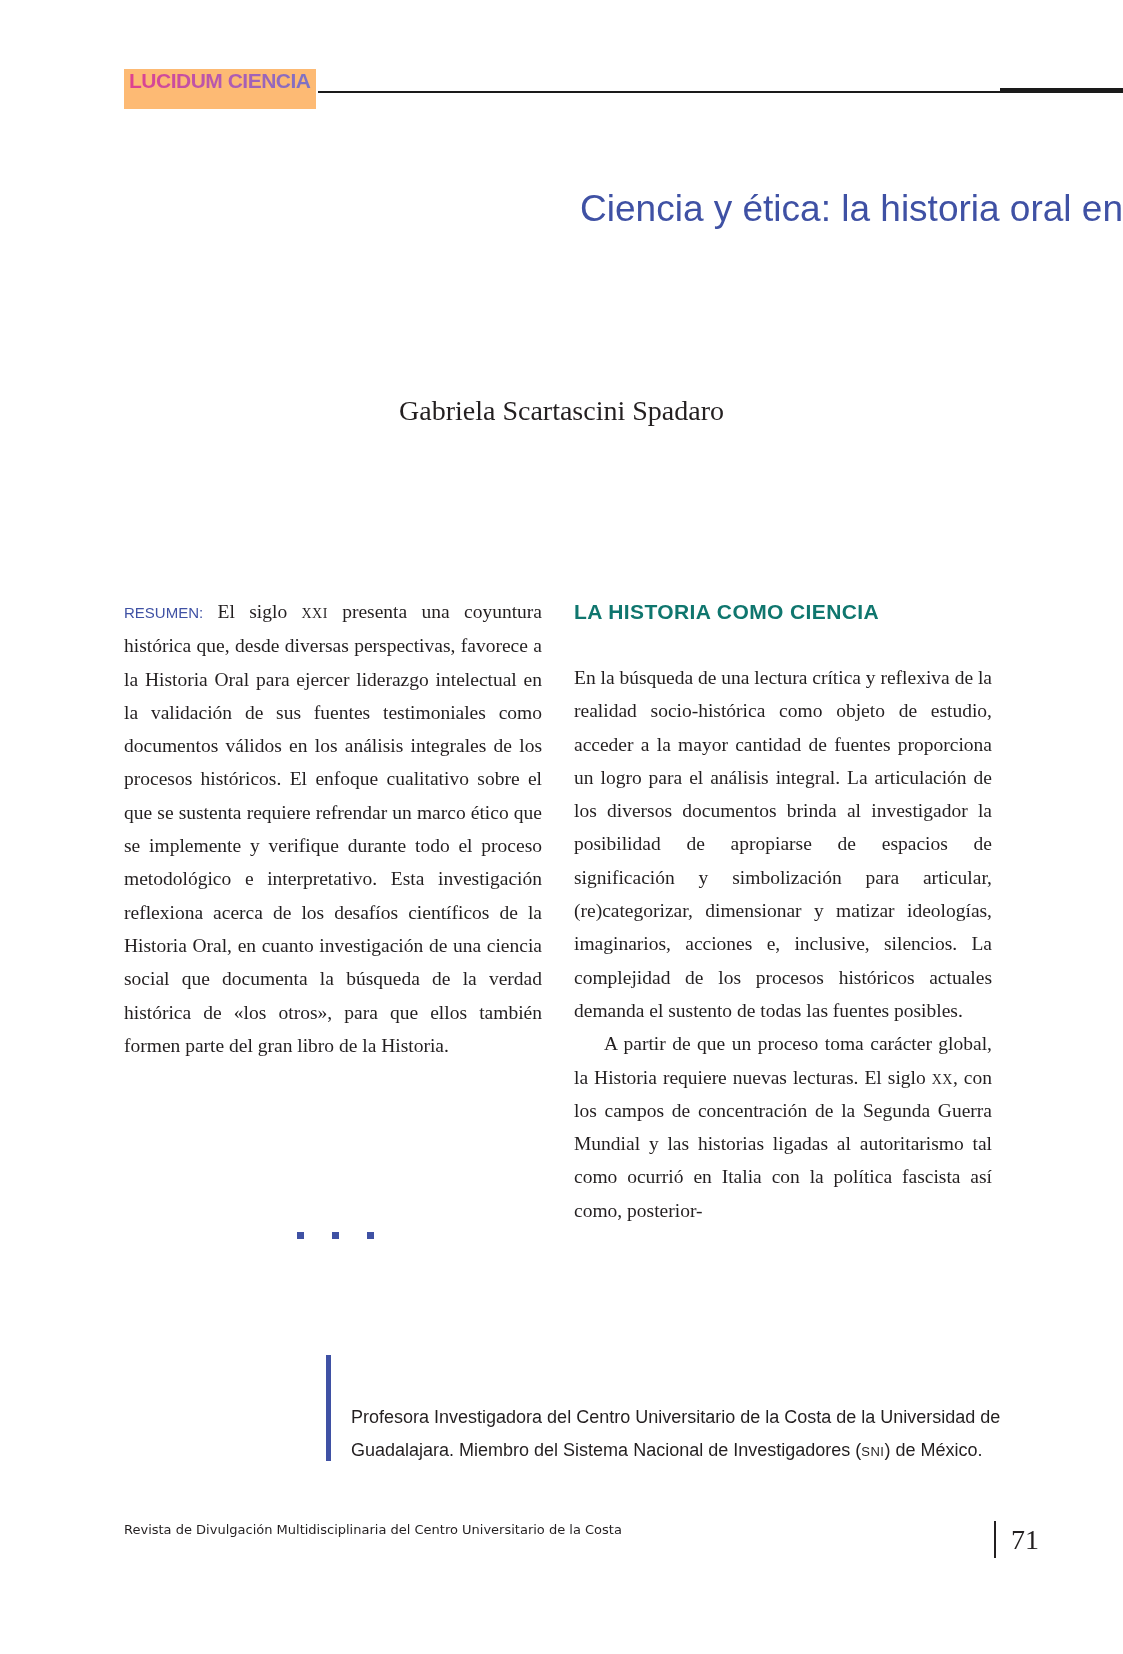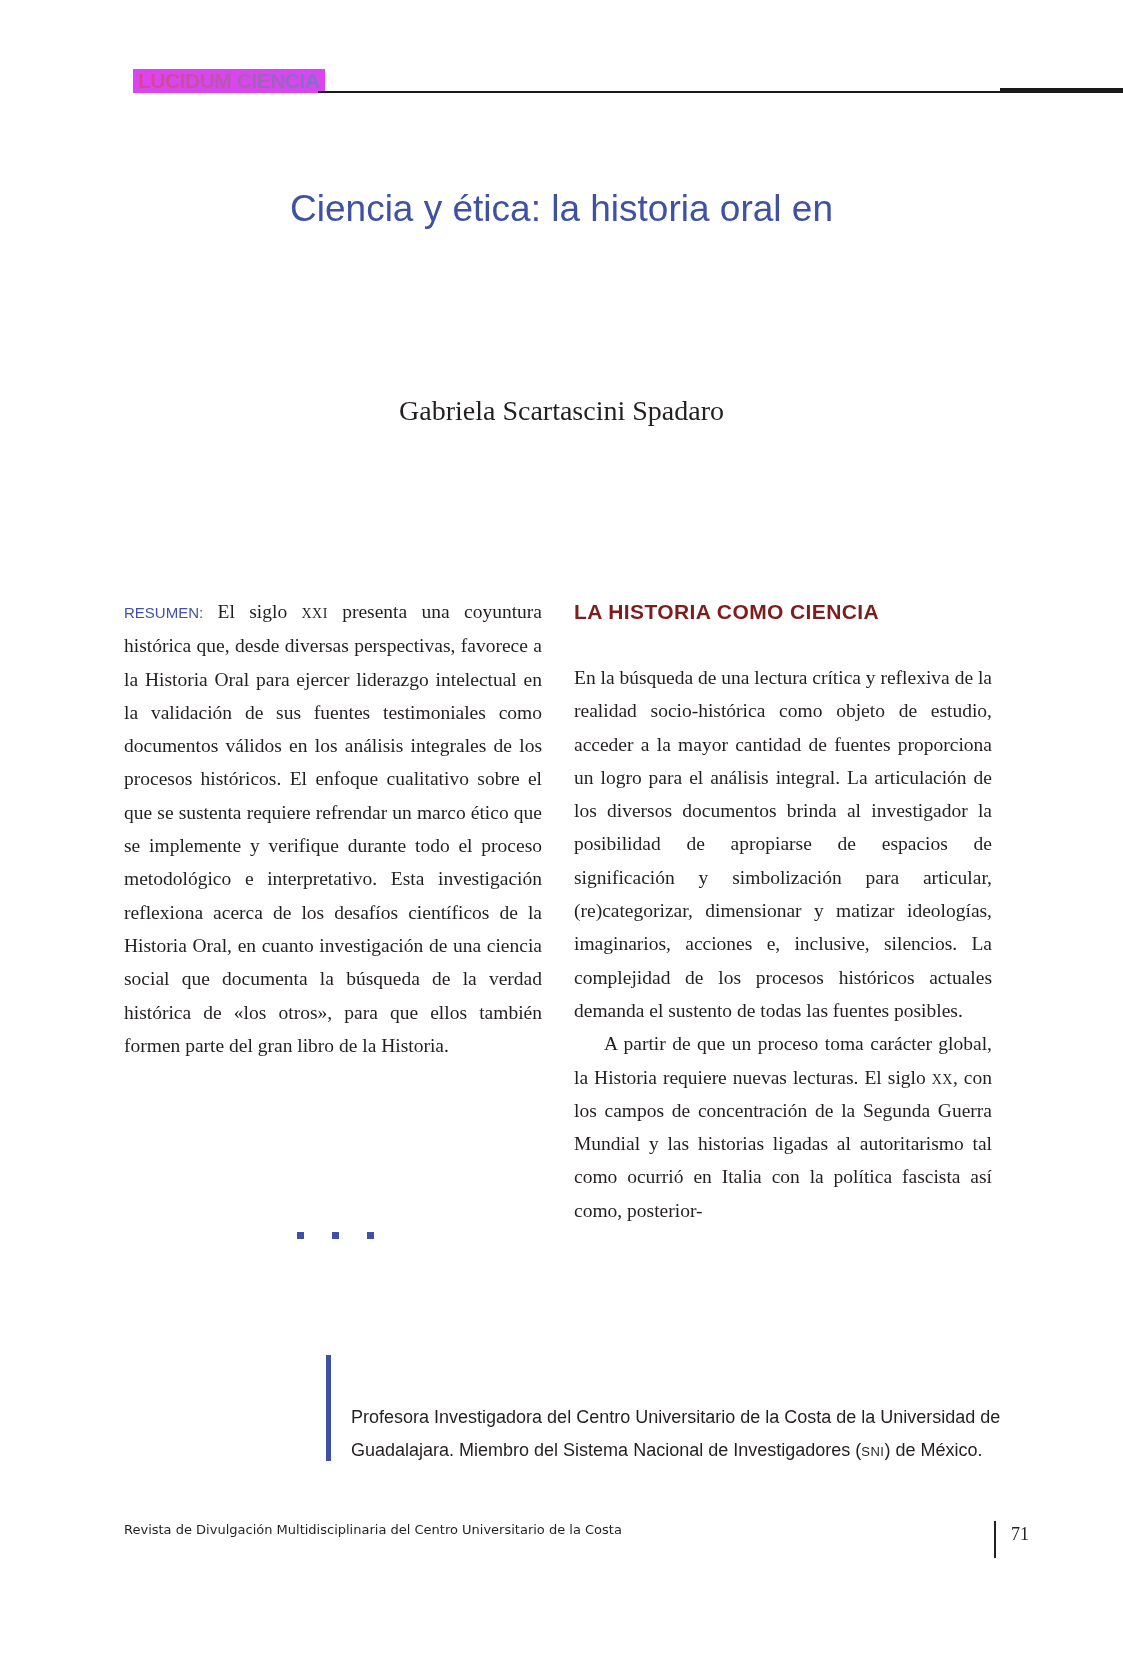--- a/index.html
+++ b/index.html
@@ -1,74 +1,73 @@
 <!DOCTYPE html>
 <html><head>
   <meta charset="utf-8">
   <style>
     html, body { margin: 0; padding: 0; background: #ffffff; }
     body { width: 1123px; height: 1654px; position: relative; overflow: hidden; color: #231f20; }
 
     
     .header-tag {
-      position: absolute; left: 124px; top: 69px; height: 24px;
-      background: #d946ef; padding: 0 5px; line-height: 24px;
+      position: absolute; left: 124px; top: 69px; height: 40px;
+      background: #fdba74; padding: 0 5px; line-height: 24px;
       font-family: "Liberation Sans", sans-serif; font-weight: bold; font-size: 21px;
       letter-spacing: -0.5px;
-      margin-left: 9px;
     }
     .header-tag span {
       background: linear-gradient(90deg, #e0418f 0%, #b05bb3 55%, #7b73c6 100%);
       -webkit-background-clip: text; background-clip: text; color: transparent;
     }
     .header-rule { position: absolute; left: 318px; top: 91px; width: 685px; height: 2px; background: #1a1a1a; }
     .header-rule-thick { position: absolute; left: 1000px; top: 88px; width: 123px; height: 5px; background: #1a1a1a; }
 
     
     .title {
-      position: absolute; left: 0; width: 1123px; top: 183px; text-align: center;
+      position: absolute; left: 0; width: 1123px; top: 183px; text-align: right;
       font-family: "Liberation Sans", sans-serif; color: #3f51a4; font-size: 37px; line-height: 52px;
     }
     .author {
       position: absolute; left: 0; width: 1123px; top: 395px; text-align: center;
       font-family: "Liberation Serif", serif; font-size: 28px; color: #231f20;
     }
 
     
     .col {
       position: absolute; width: 418px;
       font-family: "Liberation Serif", serif; font-size: 19.5px; line-height: 33.3px;
       text-align: justify; color: #231f20;
     }
     .col-left { left: 124px; top: 595px; }
     .col-right { left: 574px; top: 595px; }
     .col p { margin: 0; }
     .col p.indent { text-indent: 30px; }
     .label-blue { font-family: "Liberation Sans", sans-serif; color: #3f51a4; font-size: 15px; }
     .section-heading {
-      font-family: "Liberation Sans", sans-serif; color: #7f1d1d; font-size: 21px;
+      font-family: "Liberation Sans", sans-serif; color: #0f766e; font-size: 21px;
       letter-spacing: 0.4px; margin: 0 0 33px 0; line-height: 33px; text-align: left;
     }
     .sc { font-variant: small-caps; text-transform: lowercase; letter-spacing: 0.5px; }
 
     .dots { position: absolute; top: 1232px; left: 297px; display: flex; gap: 28px; }
     .dot { width: 7px; height: 7px; background: #3f51a4; }
 
     
     .fn-bar { position: absolute; left: 326px; top: 1355px; width: 5px; height: 106px; background: #3f51a4; }
     .fn-text {
       position: absolute; left: 351px; top: 1401px; width: 660px;
       font-family: Liberation Sans, sans-serif; font-size: 18px; line-height: 33px; color: #231f20;
     }
 
     
     .footer { position: absolute; left: 124px; top: 1519px; font-family: "DejaVu Sans", sans-serif; font-size: 13px; line-height: 21px; color: #231f20; }
     .footer .sq { display: inline-block; width: 5px; height: 5px; background: #3f51a4; margin: 0 4px; vertical-align: 3px; }
     .page-bar { position: absolute; left: 994px; top: 1521px; width: 2px; height: 37px; background: #231f20; }
-    .page-num { position: absolute; left: 1011px; top: 1524px; font-family: "Liberation Serif", serif; font-size: 18px; color: #231f20; }
+    .page-num { position: absolute; left: 1011px; top: 1524px; font-family: "Liberation Serif", serif; font-size: 28px; color: #231f20; }
   </style>
 </head>
 <body>
 
 <div class="header-tag">
   <span>LUCIDUM CIENCIA</span>
 </div>
 <div class="header-rule"></div>
 <div class="header-rule-thick"></div>
 

